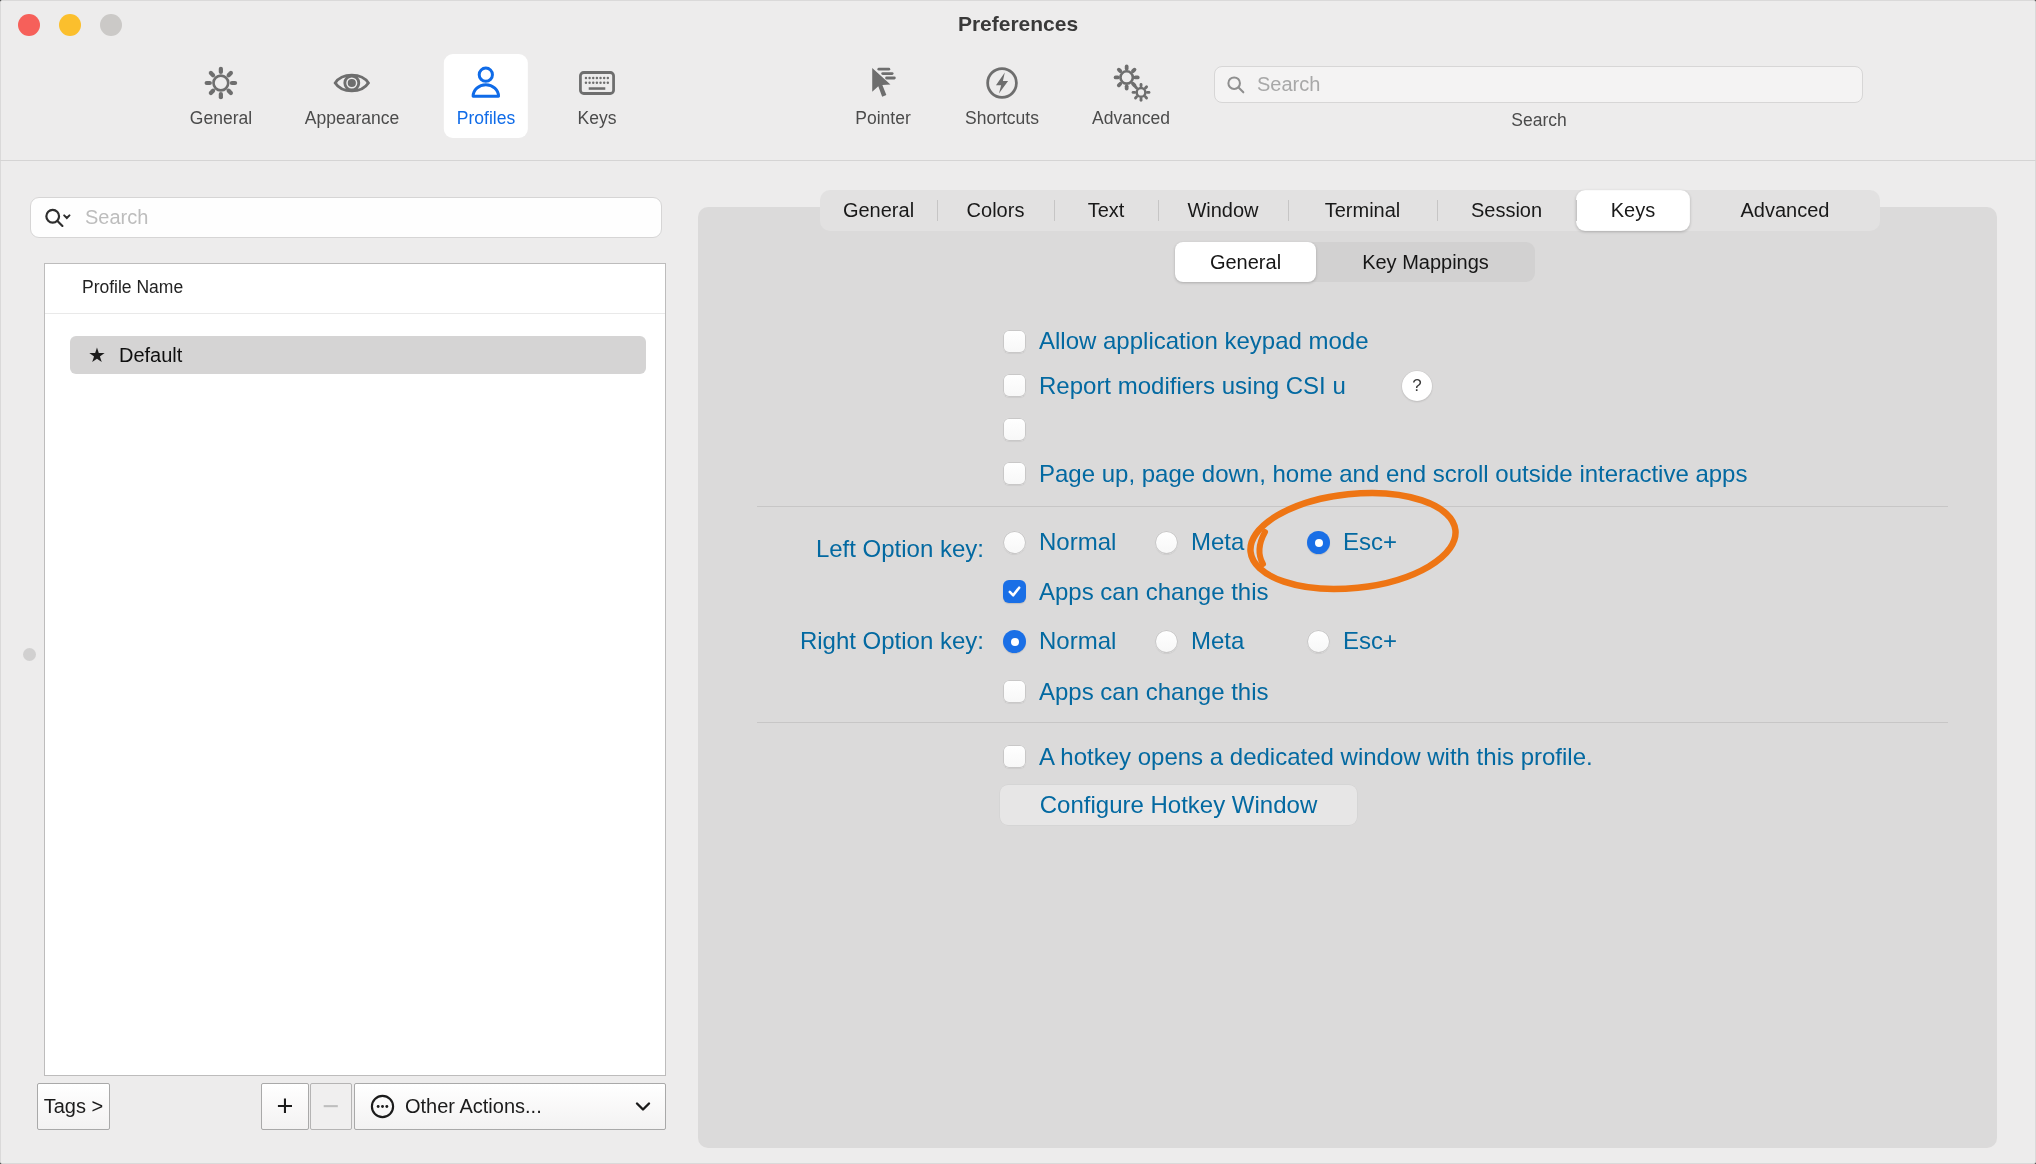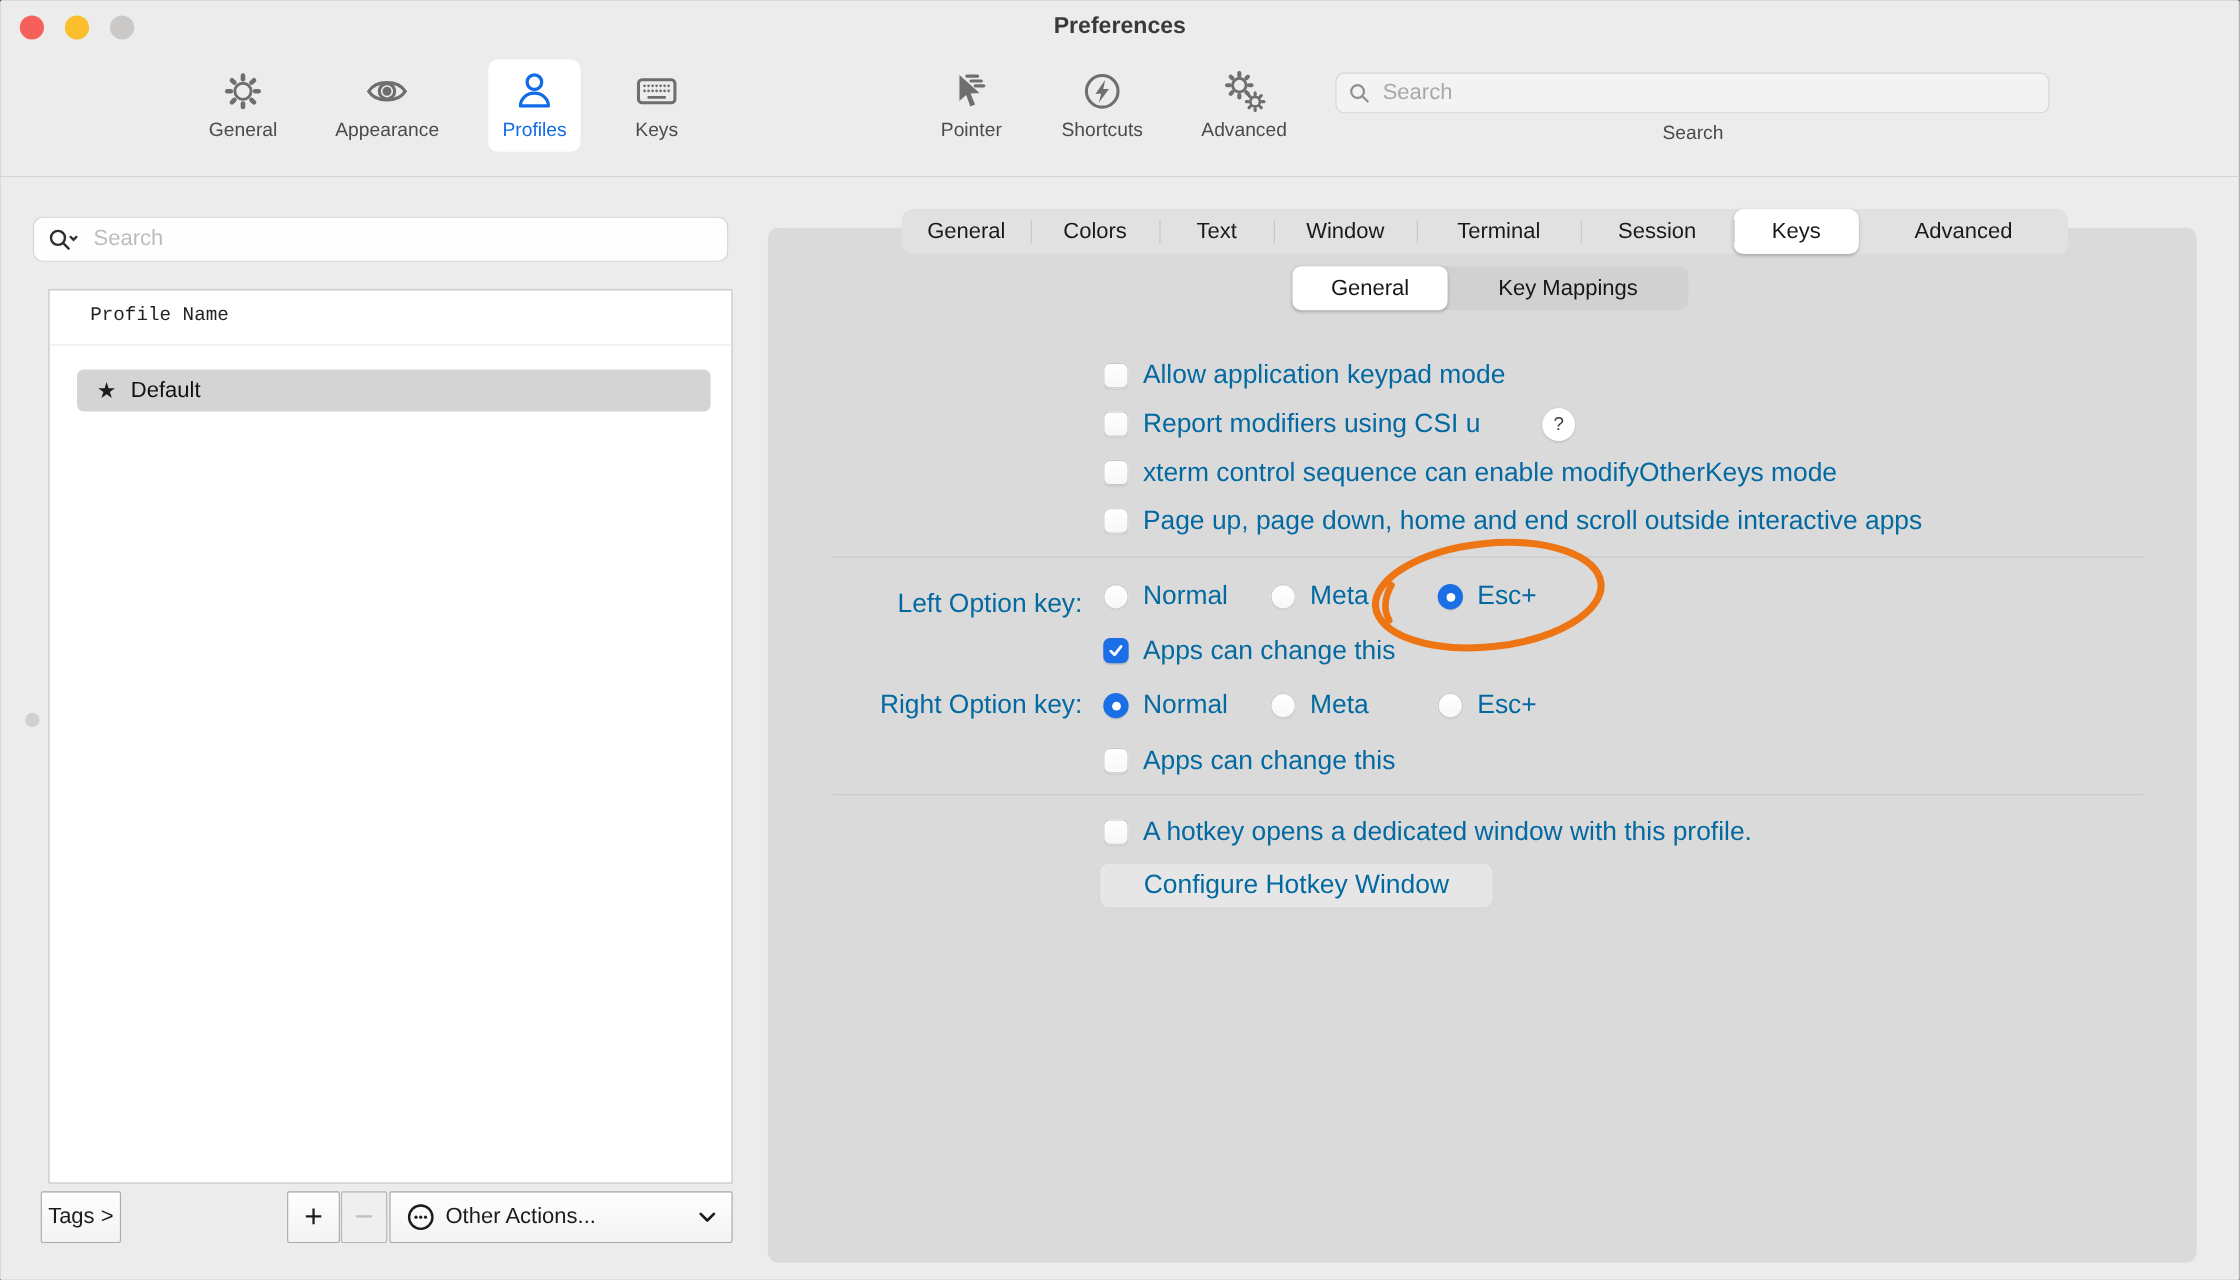--- a/index.html
+++ b/index.html
@@ -35,21 +35,21 @@
   .tb-divider{position:absolute;left:0;top:160px;width:100%;height:1px;background:#D5D4D4;}
   
   .side-search{position:absolute;left:30px;top:197px;width:632px;height:41px;background:#FEFEFE;
     border:1px solid #D6D5D5;border-radius:9px;box-sizing:border-box;
     display:flex;align-items:center;padding-left:12px;gap:10px;}
   .side-search input{flex:1;border:none;outline:none;background:transparent;font-size:20px;color:#222;
     font-family:"Liberation Sans",sans-serif;}
   .side-search input::placeholder{color:#BDBDBD;}
   .profile-list{position:absolute;left:44px;top:263px;width:622px;height:813px;background:#FFFFFF;
     border:1px solid #BDBCBC;box-sizing:border-box;}
-  .list-header{position:absolute;left:0;top:0;width:100%;height:50px;border-bottom:1px solid #E9E9E9;box-sizing:border-box;font-family:Liberation Mono, monospace;}
+  .list-header{position:absolute;left:0;top:0;width:100%;height:50px;border-bottom:1px solid #E9E9E9;box-sizing:border-box;}
   .list-header span{position:absolute;left:37px;top:13px;font-size:17.5px;color:#232323;}
   .profile-row{position:absolute;left:25px;top:72px;width:576px;height:38px;background:#D5D4D4;
     border-radius:6px;display:flex;align-items:center;}
   .profile-row .star{margin-left:18px;font-size:20px;color:#1C1C1C;}
   .profile-row .pname{margin-left:13px;font-size:20px;color:#0F0F0F;}
   .resize-dot{position:absolute;left:23px;top:648px;width:13px;height:13px;border-radius:50%;background:#D1D0D0;}
   
   .mbtn{position:absolute;top:1083px;height:47px;box-sizing:border-box;
     background:linear-gradient(180deg,#FFFFFF,#F3F2F2);border:1px solid #A9A9A9;border-radius:2px;
     font-size:20px;color:#1B1B1B;display:flex;align-items:center;justify-content:center;cursor:default;}
@@ -294,21 +294,20 @@
   </div>
 
   <div class="cb" style="left:1003px;top:330px"></div>
   <div class="flabel" style="left:1039px;top:328px">Allow application keypad mode</div>
 
   <div class="cb" style="left:1003px;top:374px"></div>
   <div class="flabel" style="left:1039px;top:373px">Report modifiers using CSI u</div>
   <div class="help-btn">?</div>
 
   <div class="cb" style="left:1003px;top:418px"></div>
-  <div class="flabel" style="left:1039px;top:417px">xterm control sequence can enable modifyOtherKeys mode</div>
 
   <div class="cb" style="left:1003px;top:462px"></div>
   <div class="flabel" style="left:1039px;top:461px">Page up, page down, home and end scroll outside interactive apps</div>
 
   <div class="hsep" style="top:506px"></div>
 
   <div class="flabel" style="left:700px;width:284px;text-align:right;top:536px">Left Option key:</div>
   <div class="radio" style="left:1003px;top:531px"></div>
   <div class="flabel" style="left:1039px;top:529px">Normal</div>
   <div class="radio" style="left:1155px;top:531px"></div>

